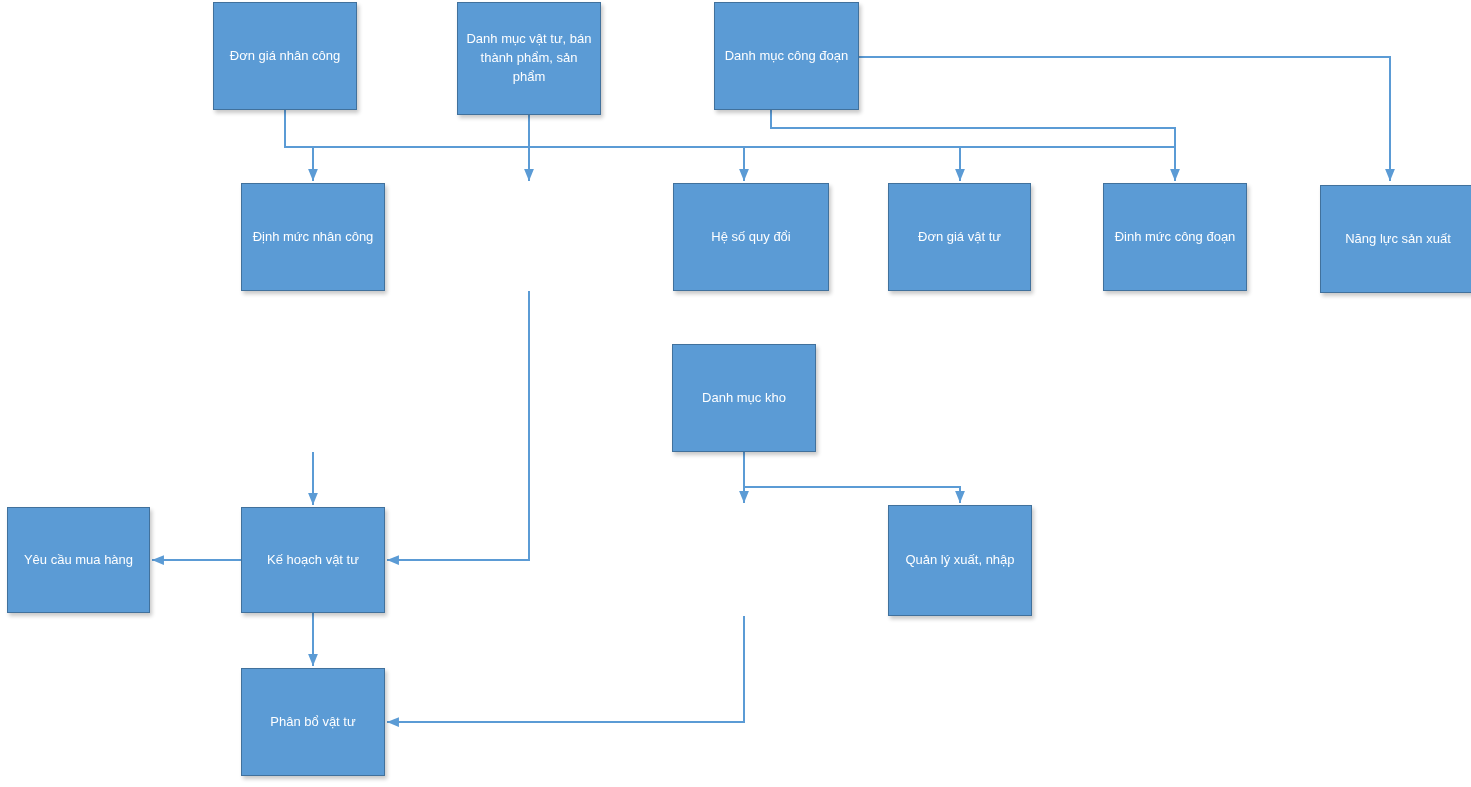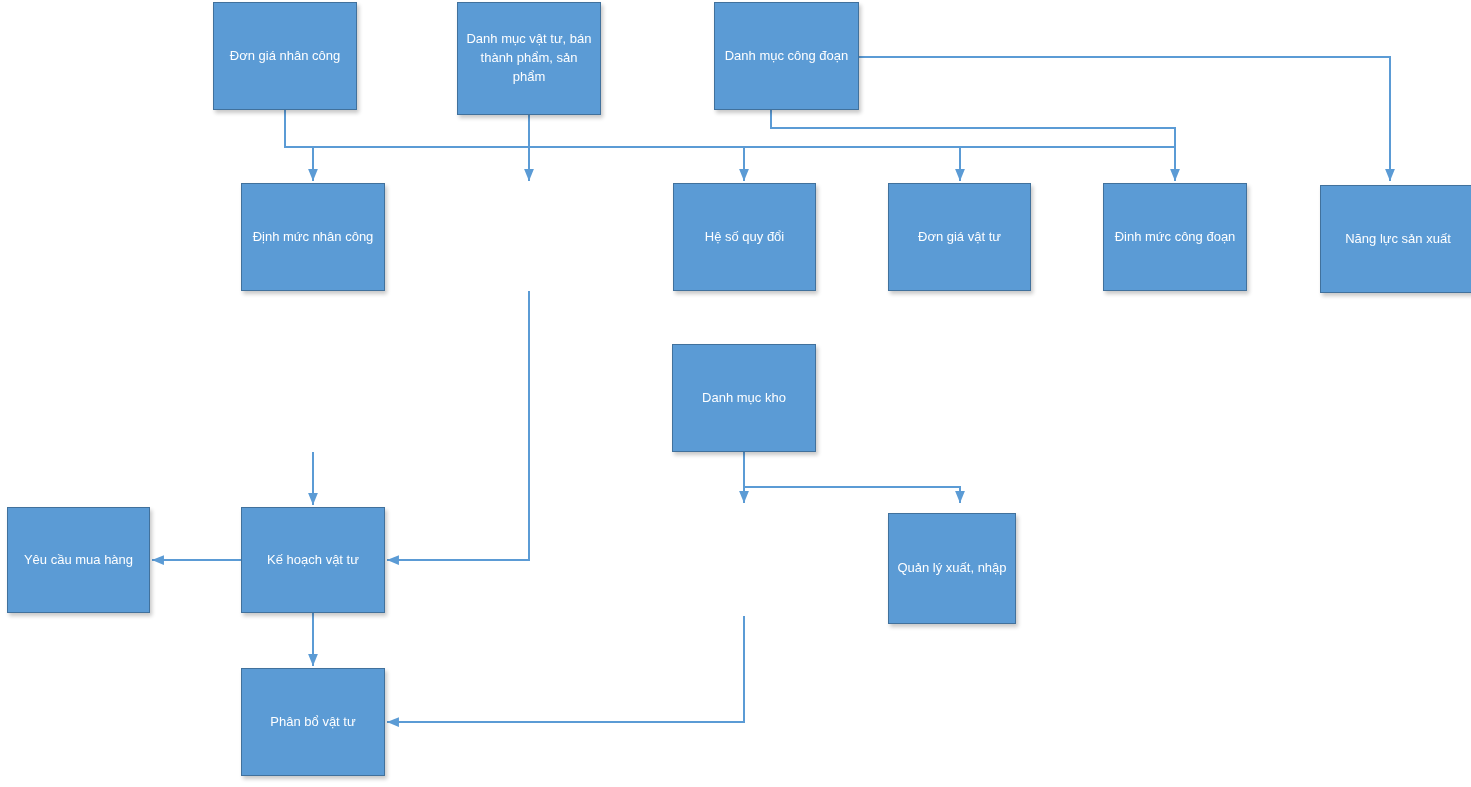--- a/index.html
+++ b/index.html
@@ -25,30 +25,30 @@
     padding:4px 6px;
     box-sizing:border-box;
     cursor:default;
   }
   
   #n1 {left:213px;  top:2px;   width:144px; height:108px;}
   #n2 {left:457px;  top:2px;   width:144px; height:113px;}
   #n3 {left:698px;  top:2px;   width:145px; height:108px;margin-left:16px;}
   #n4 {left:241px;  top:183px; width:144px; height:108px;}
   #n5 {left:458px;  top:183px; width:143px; height:108px;}
-  #n6 {left:673px;  top:183px; width:143px; height:108px;}
+  #n6 {left:673px;  top:183px; width:156px; height:108px;}
   #n7 {left:888px;  top:183px; width:143px; height:108px;}
   #n8 {left:1103px; top:183px; width:144px; height:108px;}
   #n9 {left:1320px; top:185px; width:156px; height:108px;}
   #n10{left:241px;  top:344px; width:144px; height:108px;}
   #n11{left:672px;  top:344px; width:144px; height:108px;}
   #n12{left:7px;    top:507px; width:143px; height:106px;}
   #n13{left:241px;  top:507px; width:144px; height:106px;}
   #n14{left:672px;  top:505px; width:144px; height:111px;}
-  #n15{left:888px;  top:505px; width:128px; height:111px;margin-top:8px;}
+  #n15{left:888px;  top:505px; width:144px; height:111px;}
   #n16{left:241px;  top:668px; width:144px; height:108px;}
 </style>
 </head>
 <body>
 
 <div id="canvas">
 
   <svg class="wires" width="1471" height="787" viewBox="0 0 1471 787">
     <defs>
       <marker id="arrow" viewBox="0 0 12 10" markerWidth="13" markerHeight="11" refX="11.5" refY="5" orient="auto" markerUnits="userSpaceOnUse">

